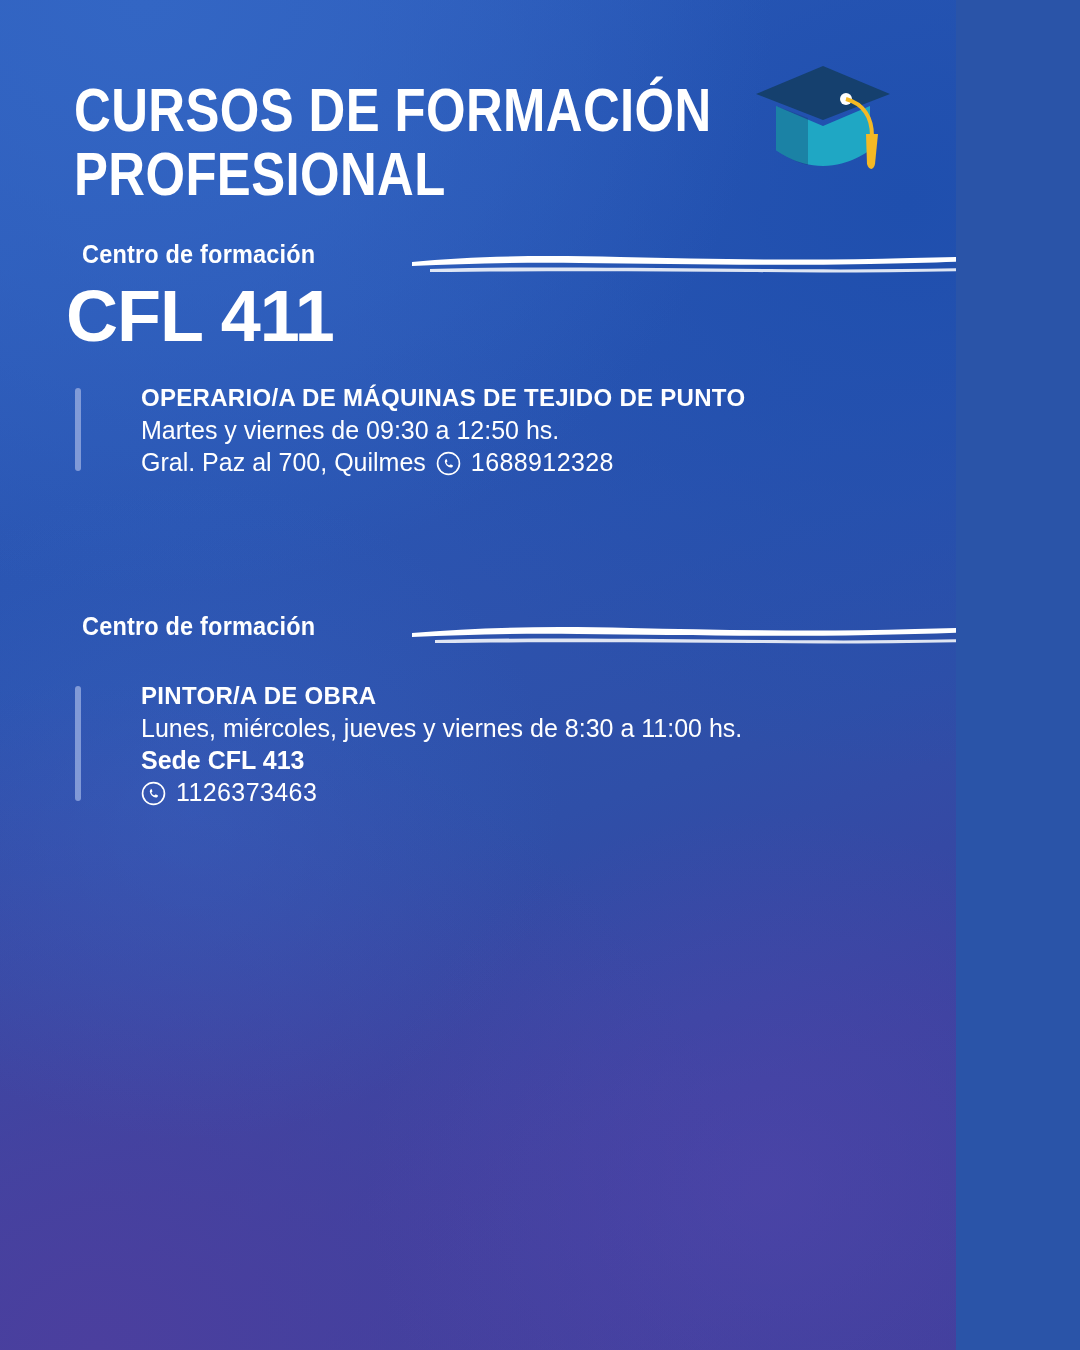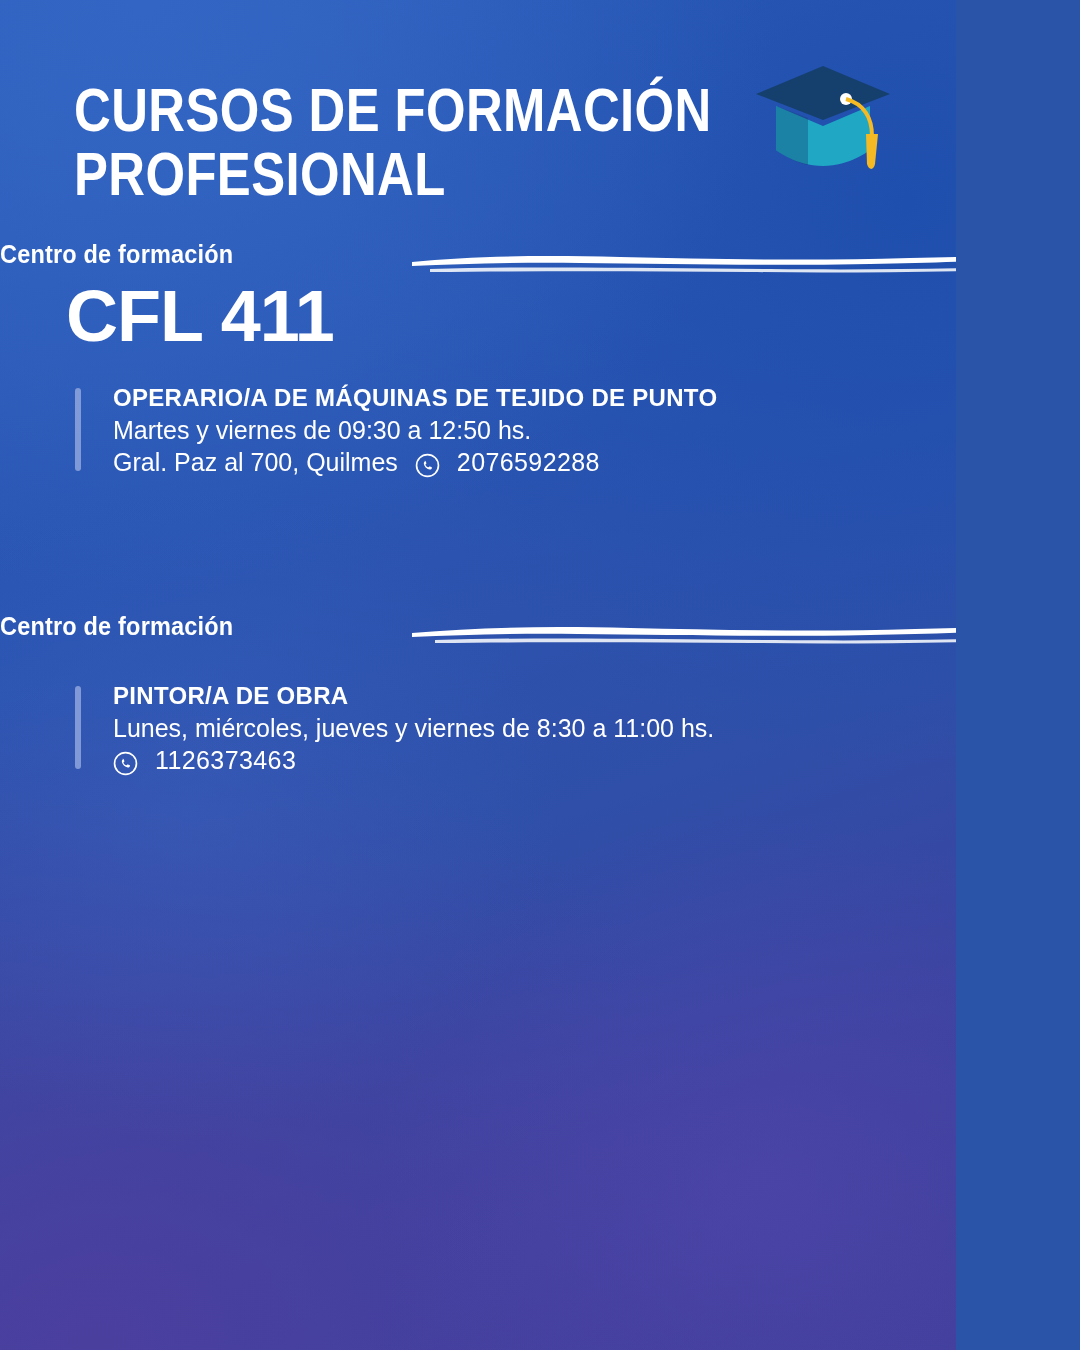--- a/index.html
+++ b/index.html
@@ -71,20 +71,21 @@
   }
 
   
   .block { position: absolute; left: 0; width: 1080px; }
   .block-1 { top: 240px; }
   .block-2 { top: 612px; }
 
   .center-row {
     position: relative;
     height: 42px;
+    padding-left: 82px;
   }
 
   .center-label {
     display: inline-block;
     color: #ffffff;
     font-size: 25px;
     font-weight: 700;
     letter-spacing: 0.2px;
     transform: scaleX(0.94);
     transform-origin: left center;
@@ -106,21 +107,21 @@
     letter-spacing: -1px;
     padding-left: 66px;
     margin-top: -4px;
     line-height: 1.08;
   }
 
   .course {
     position: relative;
     margin-top: 28px;
     margin-left: 75px;
-    padding-left: 38px;
+    padding-left: 66px;
   }
 
   .course-bar {
     position: absolute;
     left: 0;
     top: 4px;
     bottom: 6px;
     width: 6px;
     background: #8fa6dd;
     border-radius: 3px;
@@ -148,22 +149,22 @@
     font-size: 25px;
     font-weight: 700;
     margin-bottom: 3px;
   }
 
   .course-address {
     color: #ffffff;
     font-size: 25px;
     font-weight: 400;
     display: flex;
-    align-items: flex-end;
-    gap: 17px;
+    align-items: center;
+    gap: 10px;
     flex-wrap: wrap;
   }
 
   .wa-icon {
     display: inline-block;
     width: 25px;
     height: 25px;
     flex: none;
     position: relative;
     top: 1px;
@@ -210,40 +211,41 @@
         <div class="course-title">OPERARIO/A DE MÁQUINAS DE TEJIDO DE PUNTO</div>
         <div class="course-schedule">Martes y viernes de 09:30 a 12:50 hs.</div>
         <div class="course-address">
           <span>Gral. Paz al 700, Quilmes</span>
           <span class="wa-icon">
             <svg viewBox="0 0 24 24" width="25" height="25" xmlns="http://www.w3.org/2000/svg">
               <circle cx="12" cy="12" r="10.5" fill="none" stroke="#ffffff" stroke-width="1.6"></circle>
               <path d="M9.2 7.6 c0.5 -0.2 0.9 0 1.1 0.5 l0.6 1.4 c0.1 0.3 0.1 0.6 -0.2 0.8 l-0.5 0.5 c-0.2 0.2 -0.2 0.4 -0.1 0.6 c0.5 1 1.3 1.8 2.3 2.3 c0.2 0.1 0.5 0.1 0.6 -0.1 l0.5 -0.5 c0.2 -0.2 0.5 -0.3 0.8 -0.2 l1.4 0.6 c0.5 0.2 0.7 0.7 0.5 1.1 c-0.3 0.8 -1.1 1.3 -2 1.2 c-2.7 -0.3 -5.3 -2.8 -5.7 -5.6 c-0.1 -0.9 0.3 -1.8 1.1 -2.1 z" fill="#ffffff"></path>
             </svg>
           </span>
-          <span class="phone">2076592288</span>
+          <span class="phone">1688912328</span>
         </div>
       </div>
     </div>
 
     <div class="block block-2">
       <div class="center-row">
         <span class="center-label">Centro de formación</span>
         <span class="brush-line">
           <svg viewBox="0 0 615 26" width="615" height="26" xmlns="http://www.w3.org/2000/svg" preserveAspectRatio="none">
             <path d="M2 13 C70 7 140 6 220 8 C310 10 410 12 505 9 C548 8 582 7 612 6 L612 10 C572 12 520 14 460 15 C358 17 258 15 168 14 C108 13 54 15 2 17 Z" fill="#ffffff"></path>
             <path d="M25 20 C125 17 245 19 365 20 C452 21 532 20 600 18 L600 21 C522 23 432 24 342 23 C232 22 122 22 25 23 Z" fill="#ffffff" opacity="0.85"></path>
           </svg>
         </span>
       </div>
 
       <div class="course">
         <span class="course-bar"></span>
         <div class="course-title">PINTOR/A DE OBRA</div>
         <div class="course-schedule">Lunes, miércoles, jueves y viernes de 8:30 a 11:00 hs.</div>
+        <div class="course-venue">Sede CFL 413</div>
         <div class="course-address">
           <span class="wa-icon">
             <svg viewBox="0 0 24 24" width="25" height="25" xmlns="http://www.w3.org/2000/svg">
               <circle cx="12" cy="12" r="10.5" fill="none" stroke="#ffffff" stroke-width="1.6"></circle>
               <path d="M9.2 7.6 c0.5 -0.2 0.9 0 1.1 0.5 l0.6 1.4 c0.1 0.3 0.1 0.6 -0.2 0.8 l-0.5 0.5 c-0.2 0.2 -0.2 0.4 -0.1 0.6 c0.5 1 1.3 1.8 2.3 2.3 c0.2 0.1 0.5 0.1 0.6 -0.1 l0.5 -0.5 c0.2 -0.2 0.5 -0.3 0.8 -0.2 l1.4 0.6 c0.5 0.2 0.7 0.7 0.5 1.1 c-0.3 0.8 -1.1 1.3 -2 1.2 c-2.7 -0.3 -5.3 -2.8 -5.7 -5.6 c-0.1 -0.9 0.3 -1.8 1.1 -2.1 z" fill="#ffffff"></path>
             </svg>
           </span>
           <span class="phone">1126373463</span>
         </div>
       </div>

